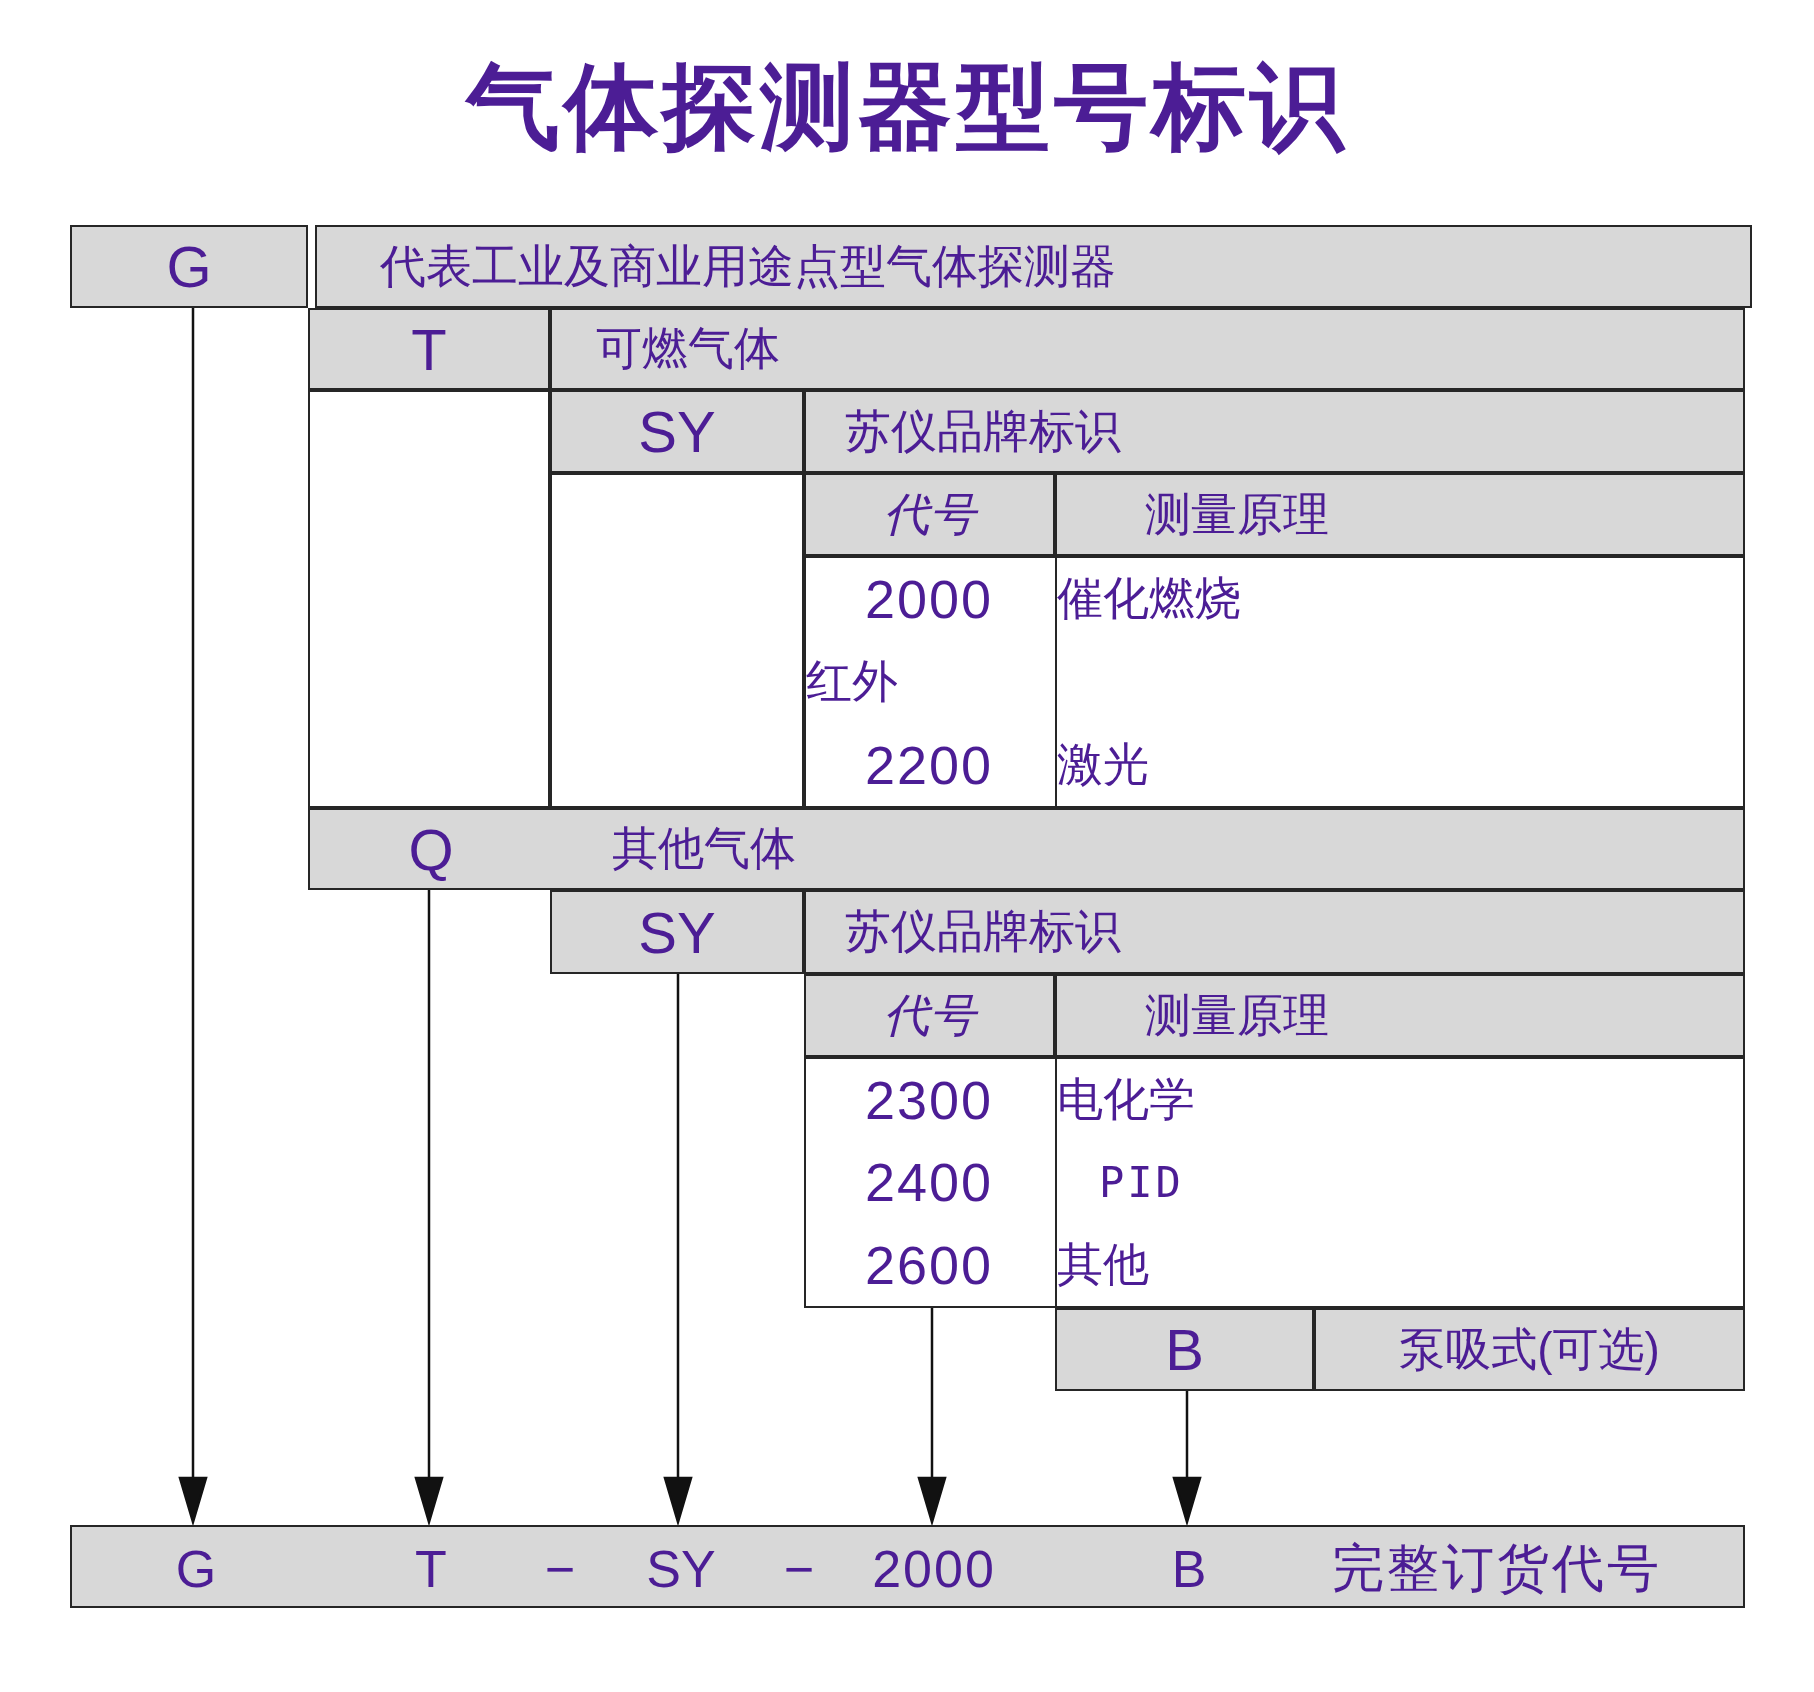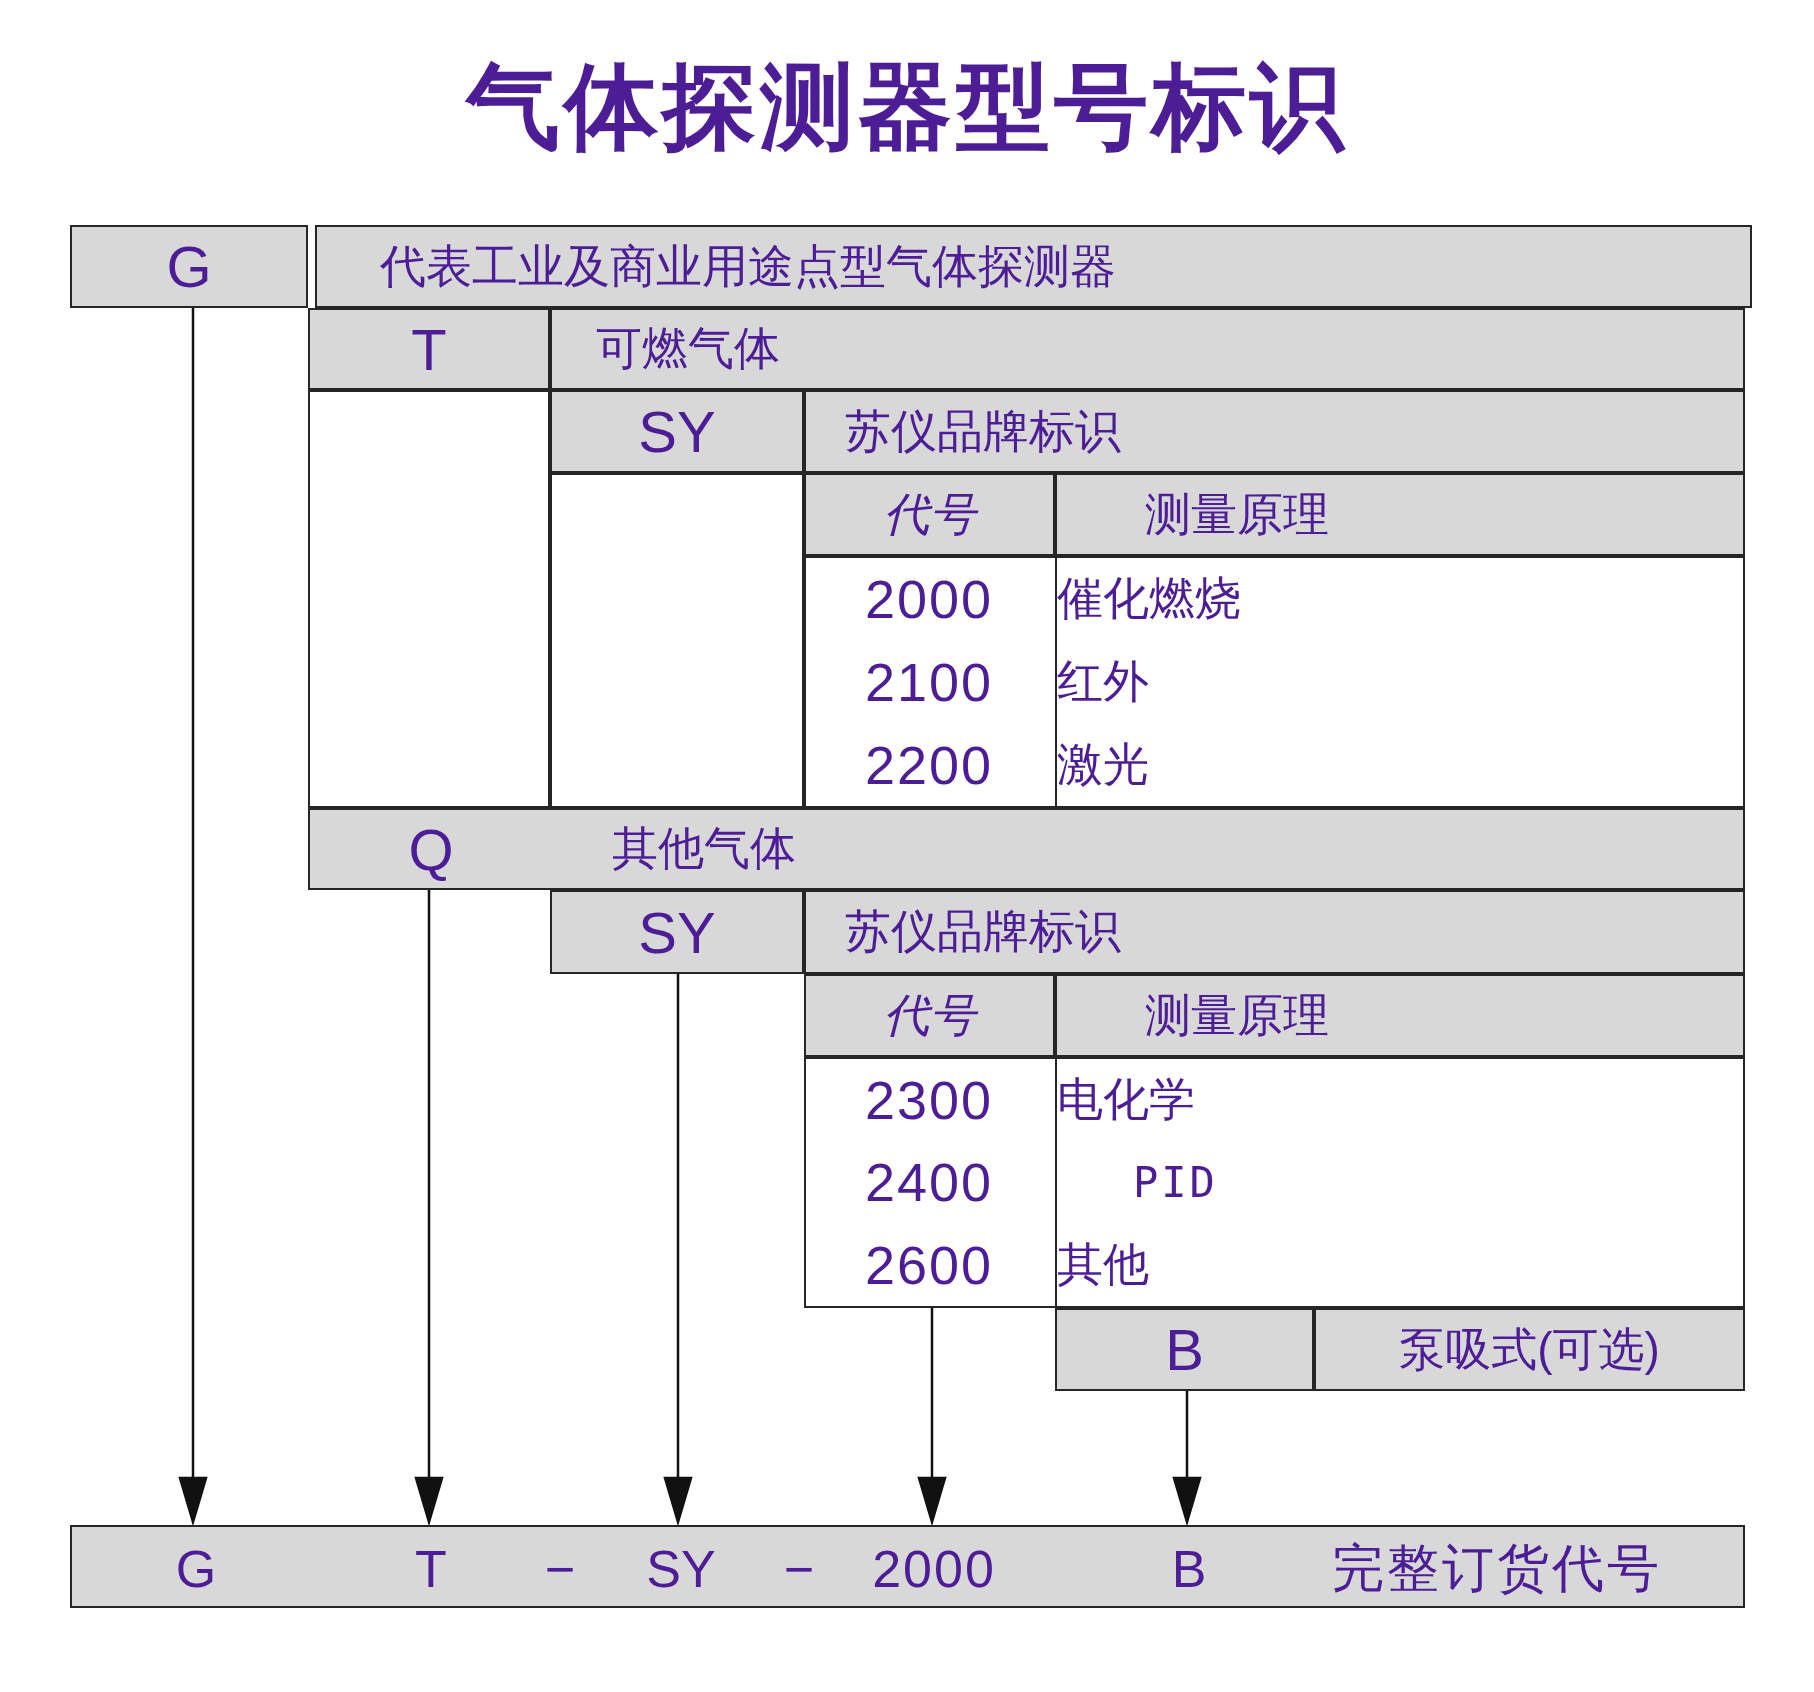--- a/index.html
+++ b/index.html
@@ -66,21 +66,20 @@
     <span>测量原理</span>
   </div>
 
   <div class="box white datatable" style="left:804px;top:556px;width:941px;height:252px;">
     <div class="vdiv"></div>
     <div class="drow">
       <span class="dcell-code num">2000</span>
       <span class="dcell-prin cn">催化燃烧</span>
     </div>
     <div class="drow">
-      <span class="dcell-code num">2100</span>
       <span class="dcell-prin cn">红外</span>
     </div>
     <div class="drow">
       <span class="dcell-code num">2200</span>
       <span class="dcell-prin cn">激光</span>
     </div>
   </div>
 
   <div class="box gray" style="left:308px;top:808px;width:1437px;height:82px;">
     <span class="code" style="position:absolute;left:0;width:242px;display:flex;justify-content:center;">Q</span>
@@ -102,21 +101,21 @@
   </div>
 
   <div class="box white datatable" style="left:804px;top:1057px;width:941px;height:251px;">
     <div class="vdiv"></div>
     <div class="drow">
       <span class="dcell-code num">2300</span>
       <span class="dcell-prin cn">电化学</span>
     </div>
     <div class="drow">
       <span class="dcell-code num">2400</span>
-      <span class="dcell-prin mono" style="padding-left:76px;">PID</span>
+      <span class="dcell-prin mono" style="padding-left:42px;">PID</span>
     </div>
     <div class="drow">
       <span class="dcell-code num">2600</span>
       <span class="dcell-prin cn">其他</span>
     </div>
   </div>
 
   <div class="box gray code" style="left:1055px;top:1308px;width:259px;height:83px;">
     <span>B</span>
   </div>

